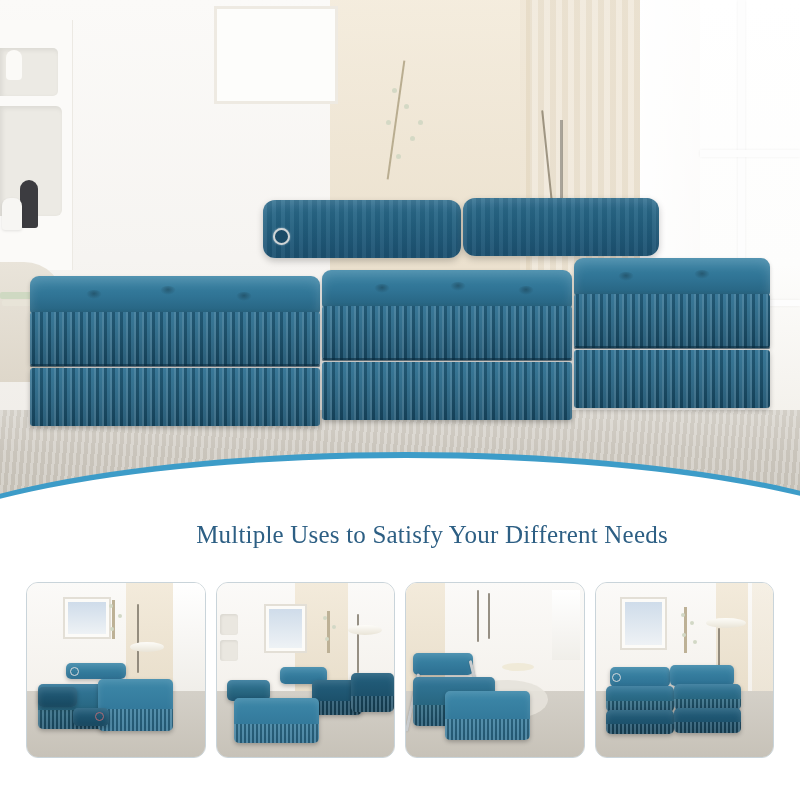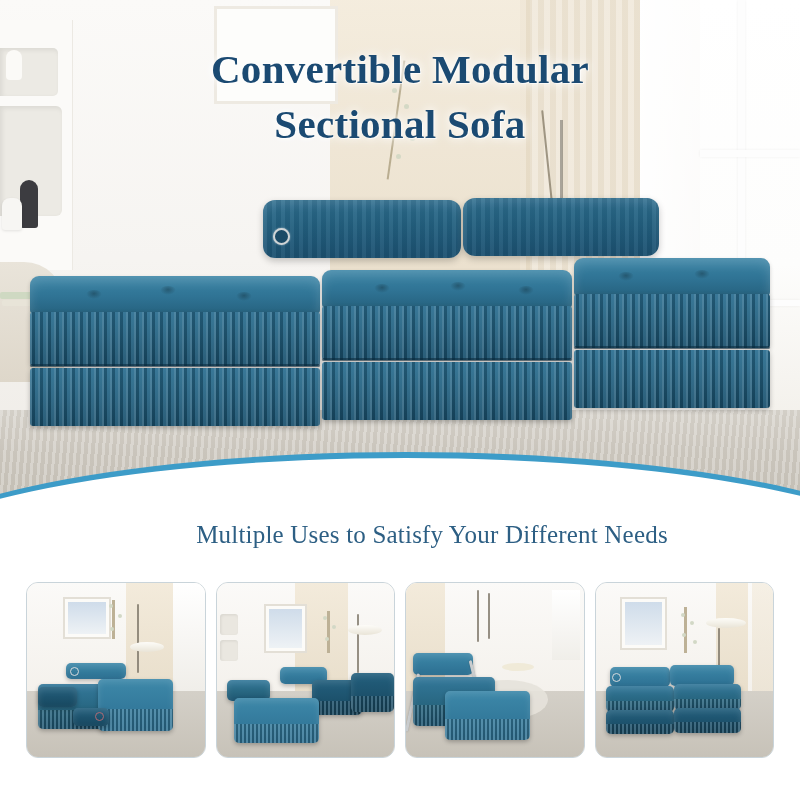--- a/index.html
+++ b/index.html
@@ -226,24 +226,20 @@
         <div class="seam" style="top:88px;"></div>
         <div class="pleat pl-b"></div>
       </div>
 
     </div>
   </div>
 
   <div id="curve"></div>
   <div id="curve-mask"></div>
 
-  <div id="title">
-    <div>Convertible Modular</div>
-    <div>Sectional Sofa</div>
-  </div>
 
   <div id="subtitle">Multiple Uses to Satisfy Your Different Needs</div>
 
   <div id="thumbs">
 
     <div class="thumb">
       <div class="t-wall"></div>
       <div class="t-warm" style="left:56%;width:26%;"></div>
       <div class="t-win" style="right:0;top:0;width:18%;height:62%;"></div>
       <div class="t-art" style="left:20%;top:8%;width:25%;height:22%;">

